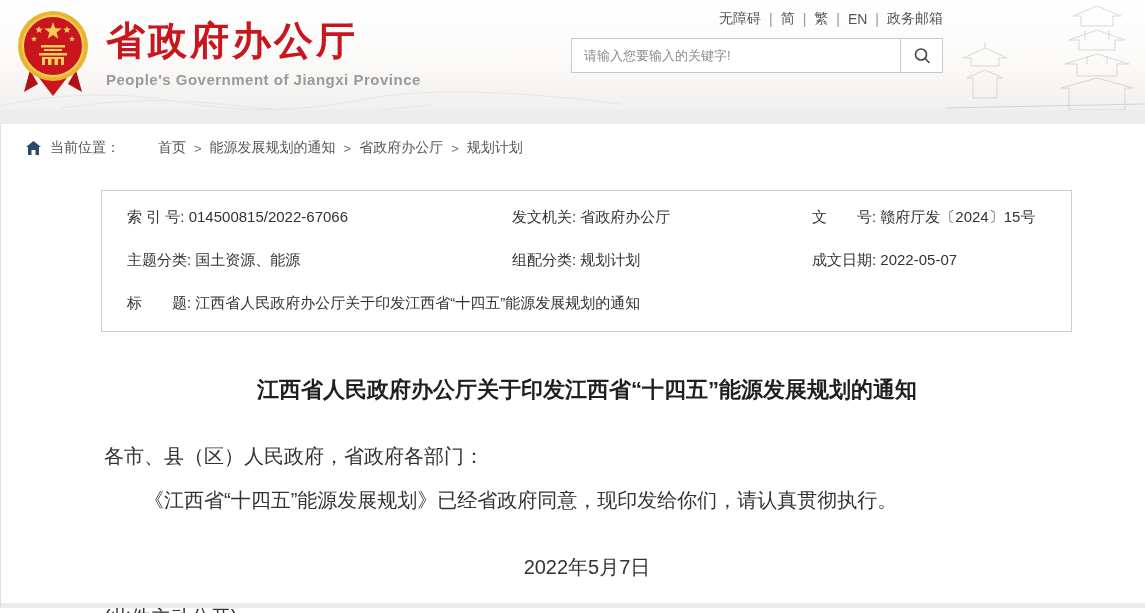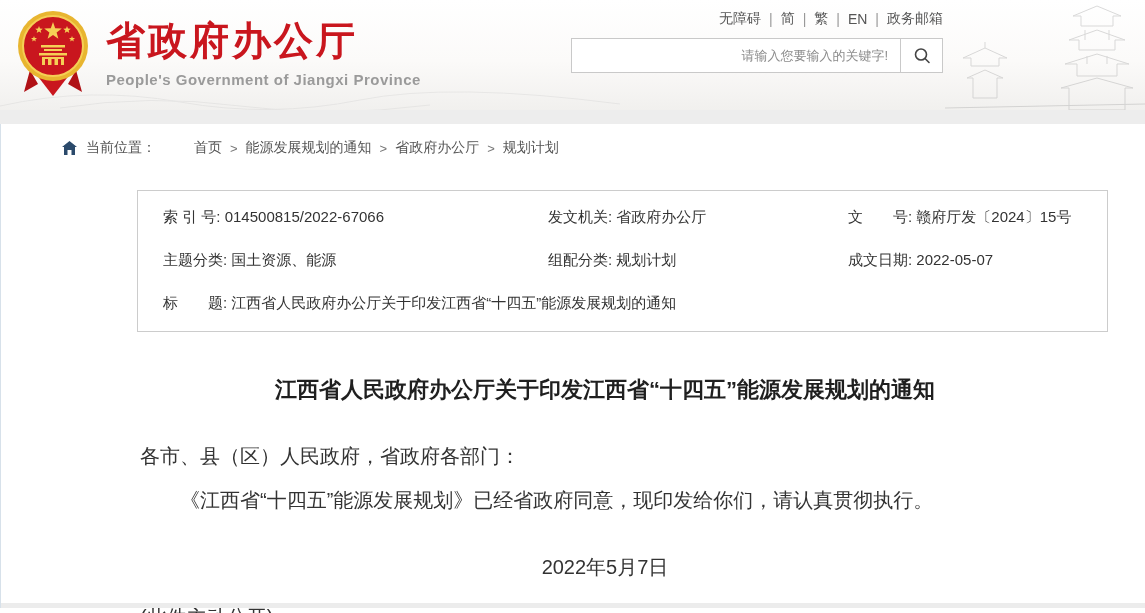--- a/index.html
+++ b/index.html
@@ -65,21 +65,20 @@
   }
   .search-input {
     flex: 1;
     border: none;
     outline: none;
     padding: 0 12px;
     font-size: 13px;
     color: #333;
     font-family: "Liberation Sans", "DejaVu Sans", sans-serif;
     background: transparent;
-    text-align: right;
   }
   .search-input::placeholder { color: #8c8c8c; }
   .search-btn {
     width: 42px;
     border: none;
     border-left: 1px solid #c9c9c9;
     background: #fff;
     cursor: pointer;
     display: flex;
     align-items: center;
@@ -102,21 +101,20 @@
 
   
   .divider-band { height: 14px; background: #ededed; }
 
   
   .content {
     background: #fff;
     border-left: 1px solid #d7e1ea;
     height: 484px;
     position: relative;
-    padding-left: 36px;
   }
   .breadcrumb {
     display: flex;
     align-items: center;
     padding: 15px 0 0 25px;
     font-size: 14px;
     color: #555;
   }
   .breadcrumb .home-ic { width: 15px; height: 14px; margin-right: 9px; }
   .breadcrumb .cur-label { color: #555; margin-right: 38px; }

